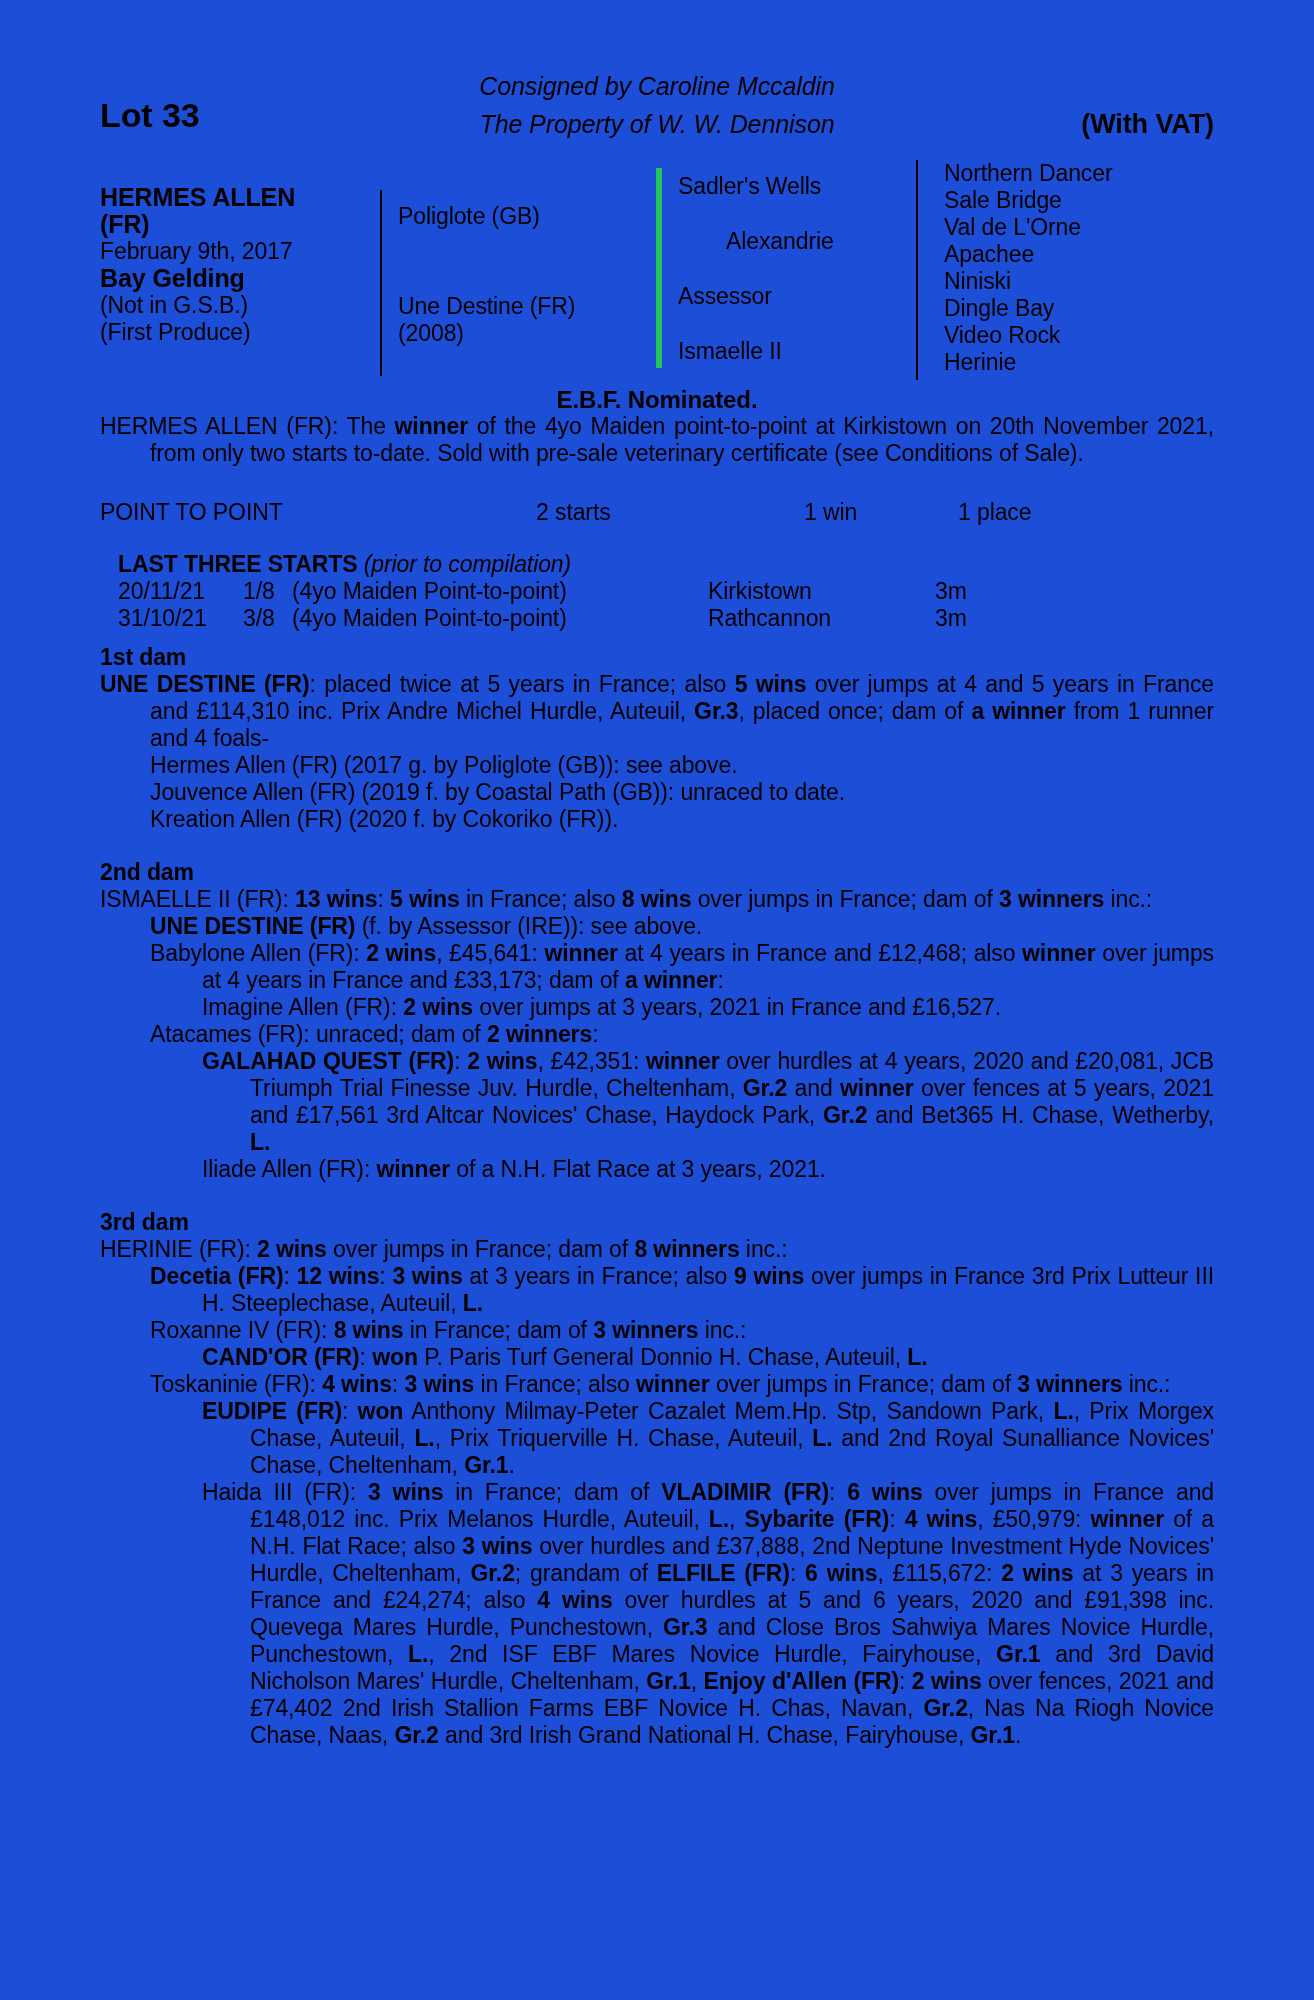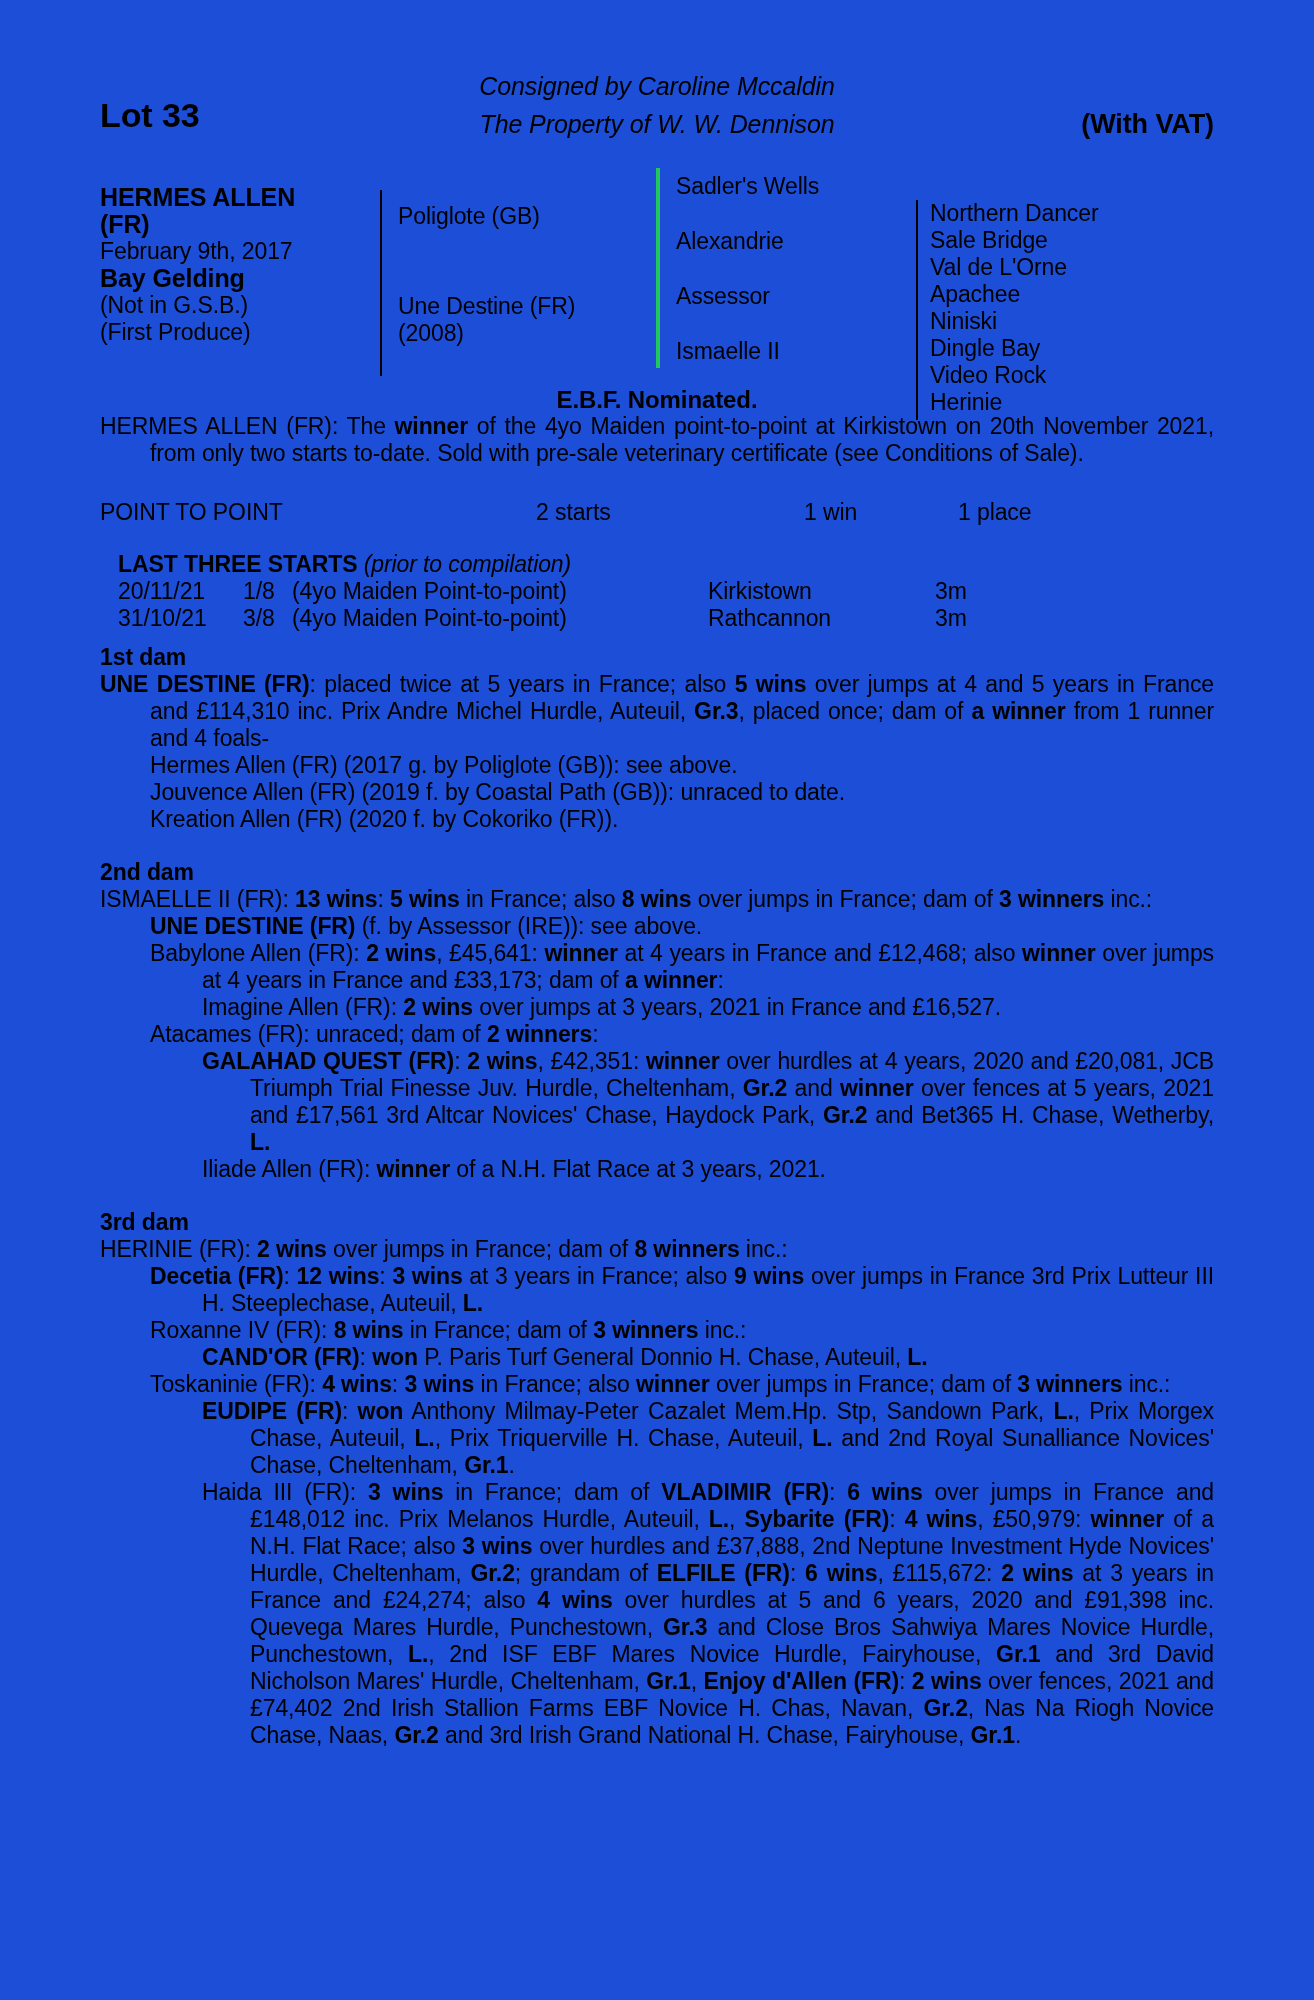--- a/index.html
+++ b/index.html
@@ -11,23 +11,23 @@
   .titlerow{position:relative;height:52px;margin-top:6px;}
   .lot{position:absolute;left:0;top:-4px;font-weight:bold;font-size:34px;}
   .property{position:absolute;left:0;right:0;top:5px;text-align:center;font-style:italic;font-size:25px;}
   .vat{position:absolute;right:0;top:5px;font-weight:bold;font-size:27px;}
   
   .pedigree{position:relative;height:228px;}
   .ped-col1{position:absolute;left:0;top:26px;width:272px;}
   .ped-col1 .bold{font-weight:bold;font-size:25px;}
   .ped-col2{position:absolute;left:280px;top:32px;height:186px;width:270px;border-left:2px solid #000;}
   .ped-parent{position:absolute;left:16px;width:250px;}
-  .ped-col3{position:absolute;left:556px;top:10px;height:200px;width:254px;border-left:4px solid #22c55e;}
+  .ped-col3{position:absolute;left:556px;top:10px;height:200px;width:254px;border-left:6px solid #22c55e;}
   .ped-gp{position:absolute;left:16px;width:235px;}
-  .ped-col4{position:absolute;left:816px;top:2px;height:220px;width:298px;border-left:2px solid #000;padding-left:12px;box-sizing:border-box;margin-top:40px;}
+  .ped-col4{position:absolute;left:816px;top:2px;height:220px;width:298px;border-left:2px solid #000;padding-left:26px;box-sizing:border-box;}
   .ebf{margin-top:0;text-align:center;font-weight:bold;font-size:24px;}
   .para{text-align:justify;}
   .hang1{padding-left:50px;text-indent:-50px;}
   .ptp-row{position:relative;height:27px;margin-top:32px;}
   .ptp-row span{position:absolute;top:0;}
   .ptp-label{left:0;}
   .ptp-starts{left:436px;}
   .ptp-wins{left:704px;}
   .ptp-places{left:858px;}
   .lts{margin-top:25px;margin-left:18px;}
@@ -68,21 +68,21 @@
           <div class="ped-parent" style="top: 13px;">
             <div>Poliglote (GB)</div>
           </div>
           <div class="ped-parent" style="top: 103px;">
             <div>Une Destine (FR)</div>
             <div>(2008)</div>
           </div>
         </div>
       <div class="ped-col3" id="ped-grandparents">
           <div class="ped-gp" style="top: 5px;">Sadler's Wells</div>
-          <div class="ped-gp" style="top: 60px;">Alexandrie</div>
+          <div class="ped-gp" style="top: 60px; margin-left: 48px;">Alexandrie</div>
           <div class="ped-gp" style="top: 115px;">Assessor</div>
           <div class="ped-gp" style="top: 170px;">Ismaelle II</div>
         </div>
       <div class="ped-col4" id="ped-ggp">
           <div>Northern Dancer</div>
           <div>Sale Bridge</div>
           <div>Val de L'Orne</div>
           <div>Apachee</div>
           <div>Niniski</div>
           <div>Dingle Bay</div>

